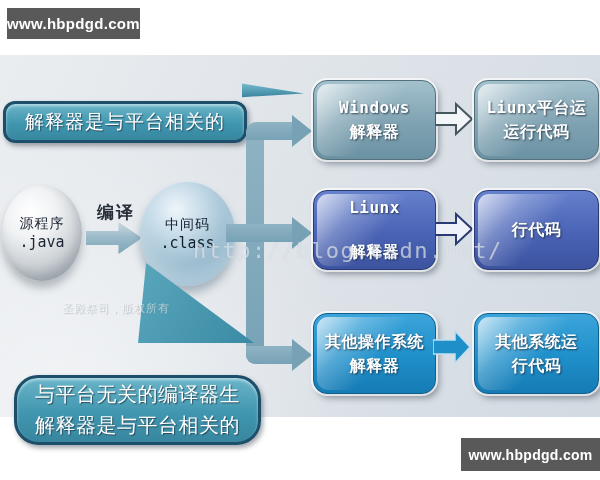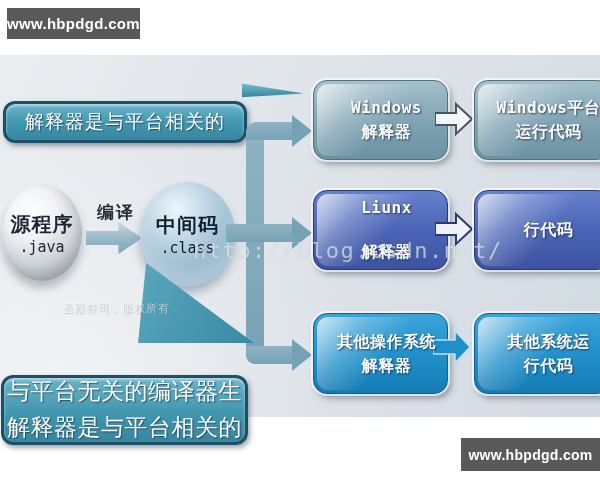--- a/index.html
+++ b/index.html
@@ -27,21 +27,21 @@
 
   
   .callout{
     position:absolute;border:3px solid #1d4f6b;border-radius:12px;
     background:linear-gradient(180deg,#6ab4c8 0%,var(--callout,#4096af) 55%,#38869f 100%);
     box-shadow:2px 3px 5px rgba(50,60,70,.45), inset 0 2px 3px rgba(255,255,255,.5);
     color:#fff;font-weight:400;display:flex;align-items:center;justify-content:center;
     text-shadow:1px 1px 1px rgba(30,60,75,.8);margin-top:35px;
   }
   .callout-top{left:3px;top:11px;width:238px;height:36px;font-size:19px;letter-spacing:1px;}
-  .callout-bottom{left:1px;top:285px;width:241px;height:64px;font-size:23px;line-height:1.55;letter-spacing:.5px;}
+  .callout-bottom{left:14px;top:285px;width:241px;height:64px;font-size:20px;line-height:1.55;letter-spacing:.5px;border-radius:24px;}
   .spike-top{
     position:absolute;left:242px;top:27px;width:62px;height:16px;
     background:linear-gradient(180deg,#7cc0d2,#36819b);
     clip-path:polygon(0 10%,100% 72%,0 95%);
   }
   .spike-bottom{
     position:absolute;left:138px;top:208px;width:116px;height:80px;
     background:linear-gradient(120deg,#5aa7bc,#3a8aa4);
     clip-path:polygon(7% 0,100% 100%,0 100%);
   }
@@ -56,21 +56,21 @@
     background:radial-gradient(circle at 35% 28%,#ffffff 0%,#f0f2f4 30%,#ced3d7 60%,#a3abb2 85%,#8e979f 100%);
     box-shadow:0 7px 9px rgba(110,120,130,.45), inset -4px -6px 10px rgba(130,140,150,.35);
     color:#1c2632;
   }
   .sphere-blue{
     left:140px;top:127px;width:95px;height:104px;
     background:radial-gradient(circle at 38% 26%,#eef5fa 0%,#c6dbe8 28%,#9abccf 58%,#7fa9c2 80%,#7aa4be 100%);
     box-shadow:0 7px 10px rgba(90,110,130,.45), inset 0 -14px 16px rgba(255,255,255,.35);
     color:#101f2d;
   }
-  .sphere .l1{font-size:20px;font-weight:700;letter-spacing:1px;}
+  .sphere .l1{font-size:14px;font-weight:400;letter-spacing:1px;}
   .sphere .l2{font-size:15px;font-weight:400;font-family:"DejaVu Sans Mono","Liberation Mono",monospace;}
 
   
   .compile-label{
     position:absolute;left:88px;top:146px;width:56px;text-align:center;
     font-size:17px;font-weight:700;color:#262e38;letter-spacing:2px;
   }
   .compile-arrow{
     position:absolute;left:86px;top:167px;width:56px;height:32px;
     background:linear-gradient(180deg,#ccd9e0 0%,#9dbcca 45%,#7aa4b8 100%);
@@ -92,21 +92,20 @@
 
   
   .pbox{
     position:absolute;width:121px;height:78px;border-radius:14px;
     display:flex;flex-direction:column;align-items:center;justify-content:center;
     color:#fff;font-weight:700;font-size:16px;line-height:1.5;text-align:center;
     text-shadow:1px 1px 2px rgba(20,35,50,.75);
     box-shadow:0 0 0 2px rgba(255,255,255,.7), 3px 4px 6px rgba(60,70,85,.5);
     font-family:"DejaVu Sans Mono","Liberation Mono","Liberation Sans",monospace;
     letter-spacing:.5px;
-    padding-left:12px;
   }
   .pbox::after{
     content:"";position:absolute;left:3px;top:3px;right:3px;bottom:3px;border-radius:11px;
     background:linear-gradient(128deg,rgba(255,255,255,.75) 0%,rgba(255,255,255,.25) 28%,rgba(255,255,255,0) 55%);
     pointer-events:none;
   }
   .pbox span{position:relative;z-index:2;}
   .row1{background:linear-gradient(180deg,#a3c0cc 0%,var(--row1,#7fa2b2) 55%,#6a92a3 100%);border:1px solid #54707d;}
   .row2{background:linear-gradient(180deg,#6580cc 0%,var(--row2,#4a63b5) 55%,#3c53a0 100%);border:1px solid #2a3a74;gap:20px;}
   .row3{background:linear-gradient(180deg,#3ba4da 0%,var(--row3,#1f8fca) 55%,#157bb4 100%);border:1px solid #115f8d;}
@@ -168,21 +167,21 @@
   <div class="conn-head head-bot"></div>
 
   <div class="pbox row1 b-r1l">
     <span>Windows</span>
     <span>解释器</span>
   </div>
   <svg class="hop hop-1" viewBox="0 0 38 36">
     <polygon points="0,12 21,12 21,3 37,18 21,33 21,24 0,24" fill="#f3f6f8" stroke="#46565e" stroke-width="2"></polygon>
   </svg>
   <div class="pbox row1 b-r1r">
-    <span>Windows平台</span>
+    <span>Liunx平台运</span>
     <span>运行代码</span>
   </div>
 
   <div class="pbox row2 b-r2l">
     <span>Liunx</span>
     <span>解释器</span>
   </div>
   <svg class="hop hop-2" viewBox="0 0 38 36">
     <polygon points="0,12 21,12 21,3 37,18 21,33 21,24 0,24" fill="#eef1f8" stroke="#2a3a74" stroke-width="2"></polygon>
   </svg>

